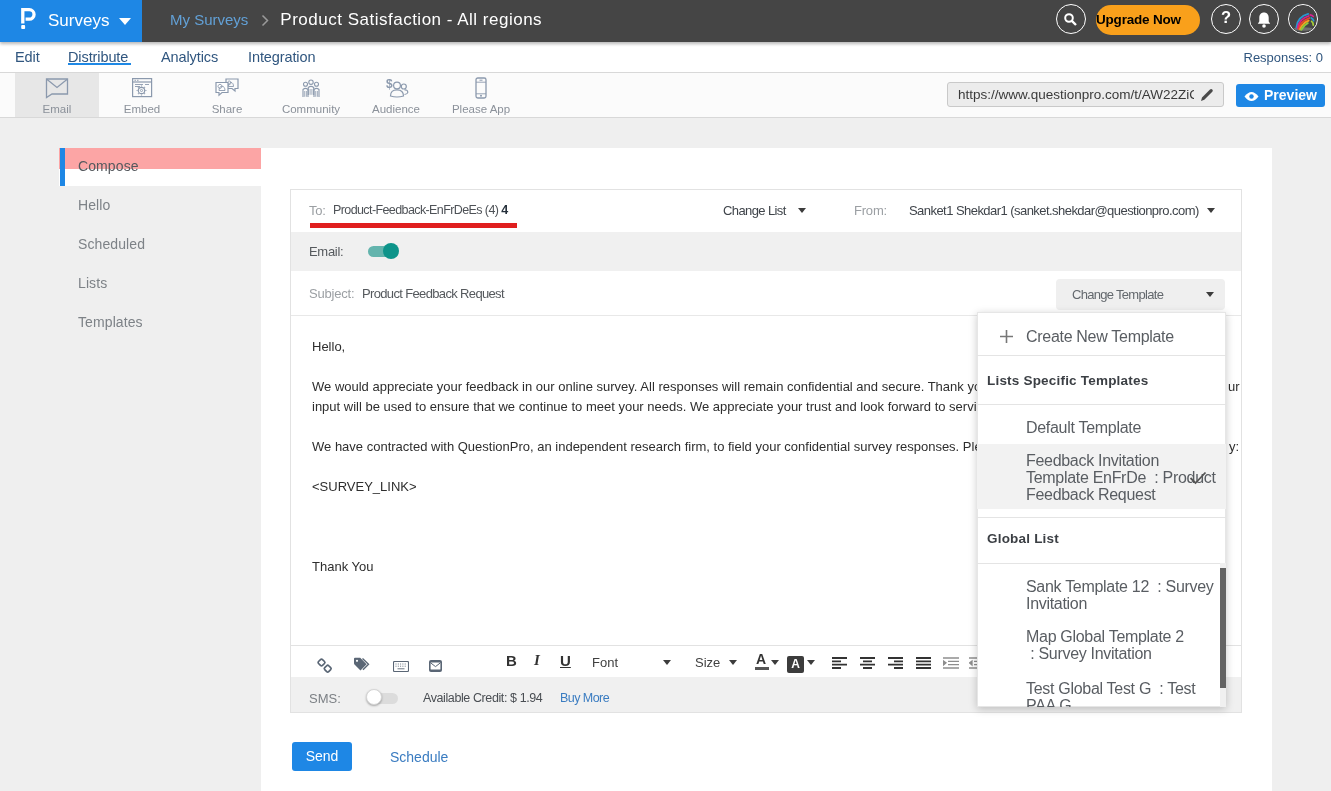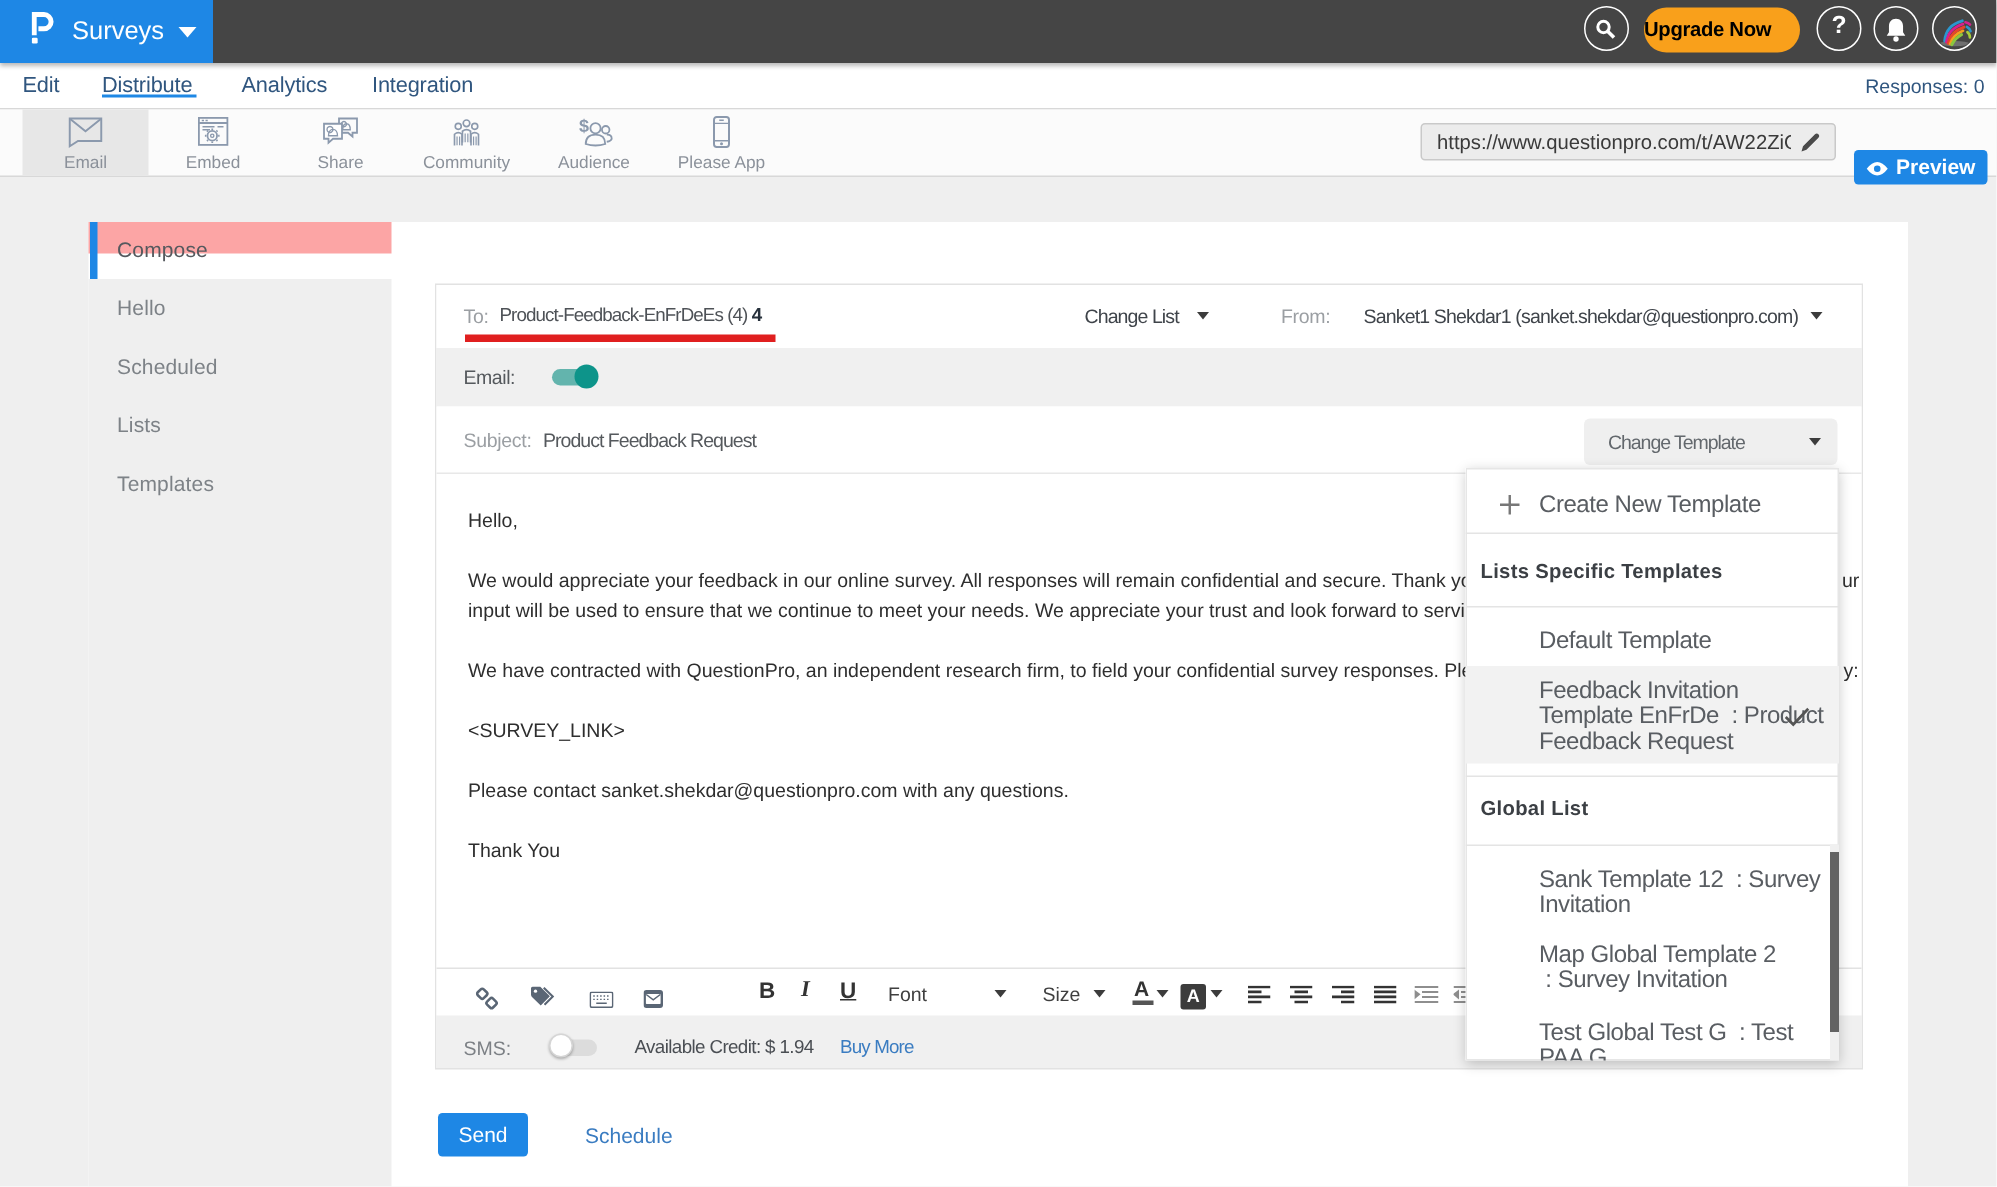--- a/index.html
+++ b/index.html
@@ -22,21 +22,21 @@
 #distUnder { position:absolute; left:68px; top:21px; width:63px; height:2px; background:#1e88e5; }
 #responses { position:absolute; right:8px; top:8px; font-size:13px; color:#30567f; }
 
 
 #toolbar { position:absolute; left:0; top:73px; width:1331px; height:45px; background:#fbfbfb; border-bottom:1px solid #d8d8d8; z-index:5; }
 .ttab { position:absolute; top:0; height:44px; text-align:center; }
 .ttab .lbl { position:absolute; left:0; right:0; bottom:2px; font-size:11.5px; color:#8b919a; }
 .ttab svg { margin-top:4px; }
 #tabEmail { left:15px; width:84px; background:#e7e7e7; }
 #urlbox { position:absolute; left:947px; top:9px; width:277px; height:25px; background:#ececec; border:1px solid #c9c9c9; border-radius:3px; font-size:13.5px; color:#3a3a3a; line-height:23px; padding-left:10px; padding-right:36px; white-space:nowrap; overflow:hidden; }
-#previewBtn { position:absolute; left:1236px; top:11px; width:89px; height:23px; background:#1e87e5; border-radius:3px; color:#fff; font-size:14px; font-weight:bold; text-align:center; line-height:23px;margin-top:16px; }
+#previewBtn { position:absolute; left:1236px; top:11px; width:89px; height:23px; background:#1e87e5; border-radius:3px; color:#fff; font-size:14px; font-weight:bold; text-align:center; line-height:23px; }
 
 
 #card { position:absolute; left:59px; top:148px; width:1213px; height:643px; background:#fff; }
 #sidebar { position:absolute; left:0; top:38px; width:202px; height:605px; background:#efefef; }
 .sitem { position:absolute; left:19px; font-size:14px; color:#7d8287; letter-spacing:0.1px; }
 #composeRow { position:absolute; left:0; top:0; width:202px; height:21px; background:#fca5a5; }
 #composeBar { position:absolute; left:1px; top:0; width:5px; height:38px; background:#1e87e5; }
 
 
 #panel { position:absolute; left:231px; top:41px; width:952px; height:524px; border:1px solid #e2e2e2; background:#fff; }
@@ -71,20 +71,23 @@
 
 <div id="header">
   <div id="logoArea">
     <svg style="position:absolute;left:21px;top:7px" width="15" height="24" viewBox="0 0 15 24">
       <path d="M1.8 16.5 L1.8 2.7 L8.3 2.7 A4.7 4.7 0 0 1 8.3 12.2 L4.6 12.2" fill="none" stroke="#fff" stroke-width="3.3"></path>
       <rect x="0.2" y="18.1" width="3.9" height="3.9" rx="0.9" fill="#fff"></rect>
     </svg>
     <span id="surveysTxt">Surveys</span>
     <div class="caret-w" style="left:119px;top:18px;"></div>
   </div>
+  <div id="crumb"><span class="ms">My Surveys</span><svg style="margin:0 11px 2px 13px;display:inline-block;vertical-align:middle" width="8" height="13" viewBox="0 0 8 13">
+        <path d="M1.5 1.5 L6.5 6.5 L1.5 11.5" fill="none" stroke="#9a9a9a" stroke-width="1.5"></path>
+      </svg><span style="font-size:17px;letter-spacing:0.5px;">Product Satisfaction - All regions</span></div>
 
   <div class="hcirc" style="left:1056px;"></div>
   <svg style="position:absolute;left:1061px;top:11px" width="17" height="17" viewBox="0 0 17 17">
       <circle cx="8" cy="7" r="3.8" fill="none" stroke="#fff" stroke-width="2"></circle>
       <line x1="10.6" y1="9.6" x2="15" y2="14" stroke="#fff" stroke-width="2.4"></line>
     </svg>
   <div id="upgrade">Upgrade Now</div>
 
   <div class="hcirc" style="left:1211px;"></div>
   <div style="position:absolute;left:1211px;top:8px;width:30px;text-align:center;color:#fff;font-size:16.5px;font-weight:bold;">?</div>
@@ -238,21 +241,20 @@
       <span class="rowval" style="position:absolute;left:71px;top:15px;color:#55595d;letter-spacing:-0.65px;">Product Feedback Request</span>
     </div>
     <div id="bodyArea">
       <div style="position:absolute;left:21px;top:23px;">Hello,</div>
       <div style="position:absolute;left:21px;top:63px;white-space:nowrap;">We would appreciate your feedback in our online survey. All responses will remain confidential and secure. Thank you</div>
       <div style="position:absolute;left:937px;top:63px;">ur</div>
       <div style="position:absolute;left:21px;top:83px;white-space:nowrap;">input will be used to ensure that we continue to meet your needs. We appreciate your trust and look forward to serving you.</div>
       <div style="position:absolute;left:21px;top:123px;white-space:nowrap;">We have contracted with QuestionPro, an independent research firm, to field your confidential survey responses. Please respond by:</div>
       <div style="position:absolute;left:938px;top:123px;">y:</div>
       <div style="position:absolute;left:21px;top:163px;">&lt;SURVEY_LINK&gt;</div>
-      <div style="position:absolute;left:21px;top:203px;">Please contact sanket.shekdar@questionpro.com with any questions.</div>
       <div style="position:absolute;left:21px;top:243px;">Thank You</div>
     </div>
     <div id="fmtbar">
 
       <svg style="position:absolute;left:26px;top:12px" width="17" height="16" viewBox="0 0 17 16">
           <g fill="none" stroke="#5a6675" stroke-width="1.7">
             <rect x="1.7" y="1.7" width="5.6" height="5.6" rx="1.4" transform="rotate(45 4.5 4.5)"></rect>
             <rect x="7.9" y="7.9" width="5.6" height="5.6" rx="1.4" transform="rotate(45 10.7 10.7)"></rect>
           </g>
         </svg>

